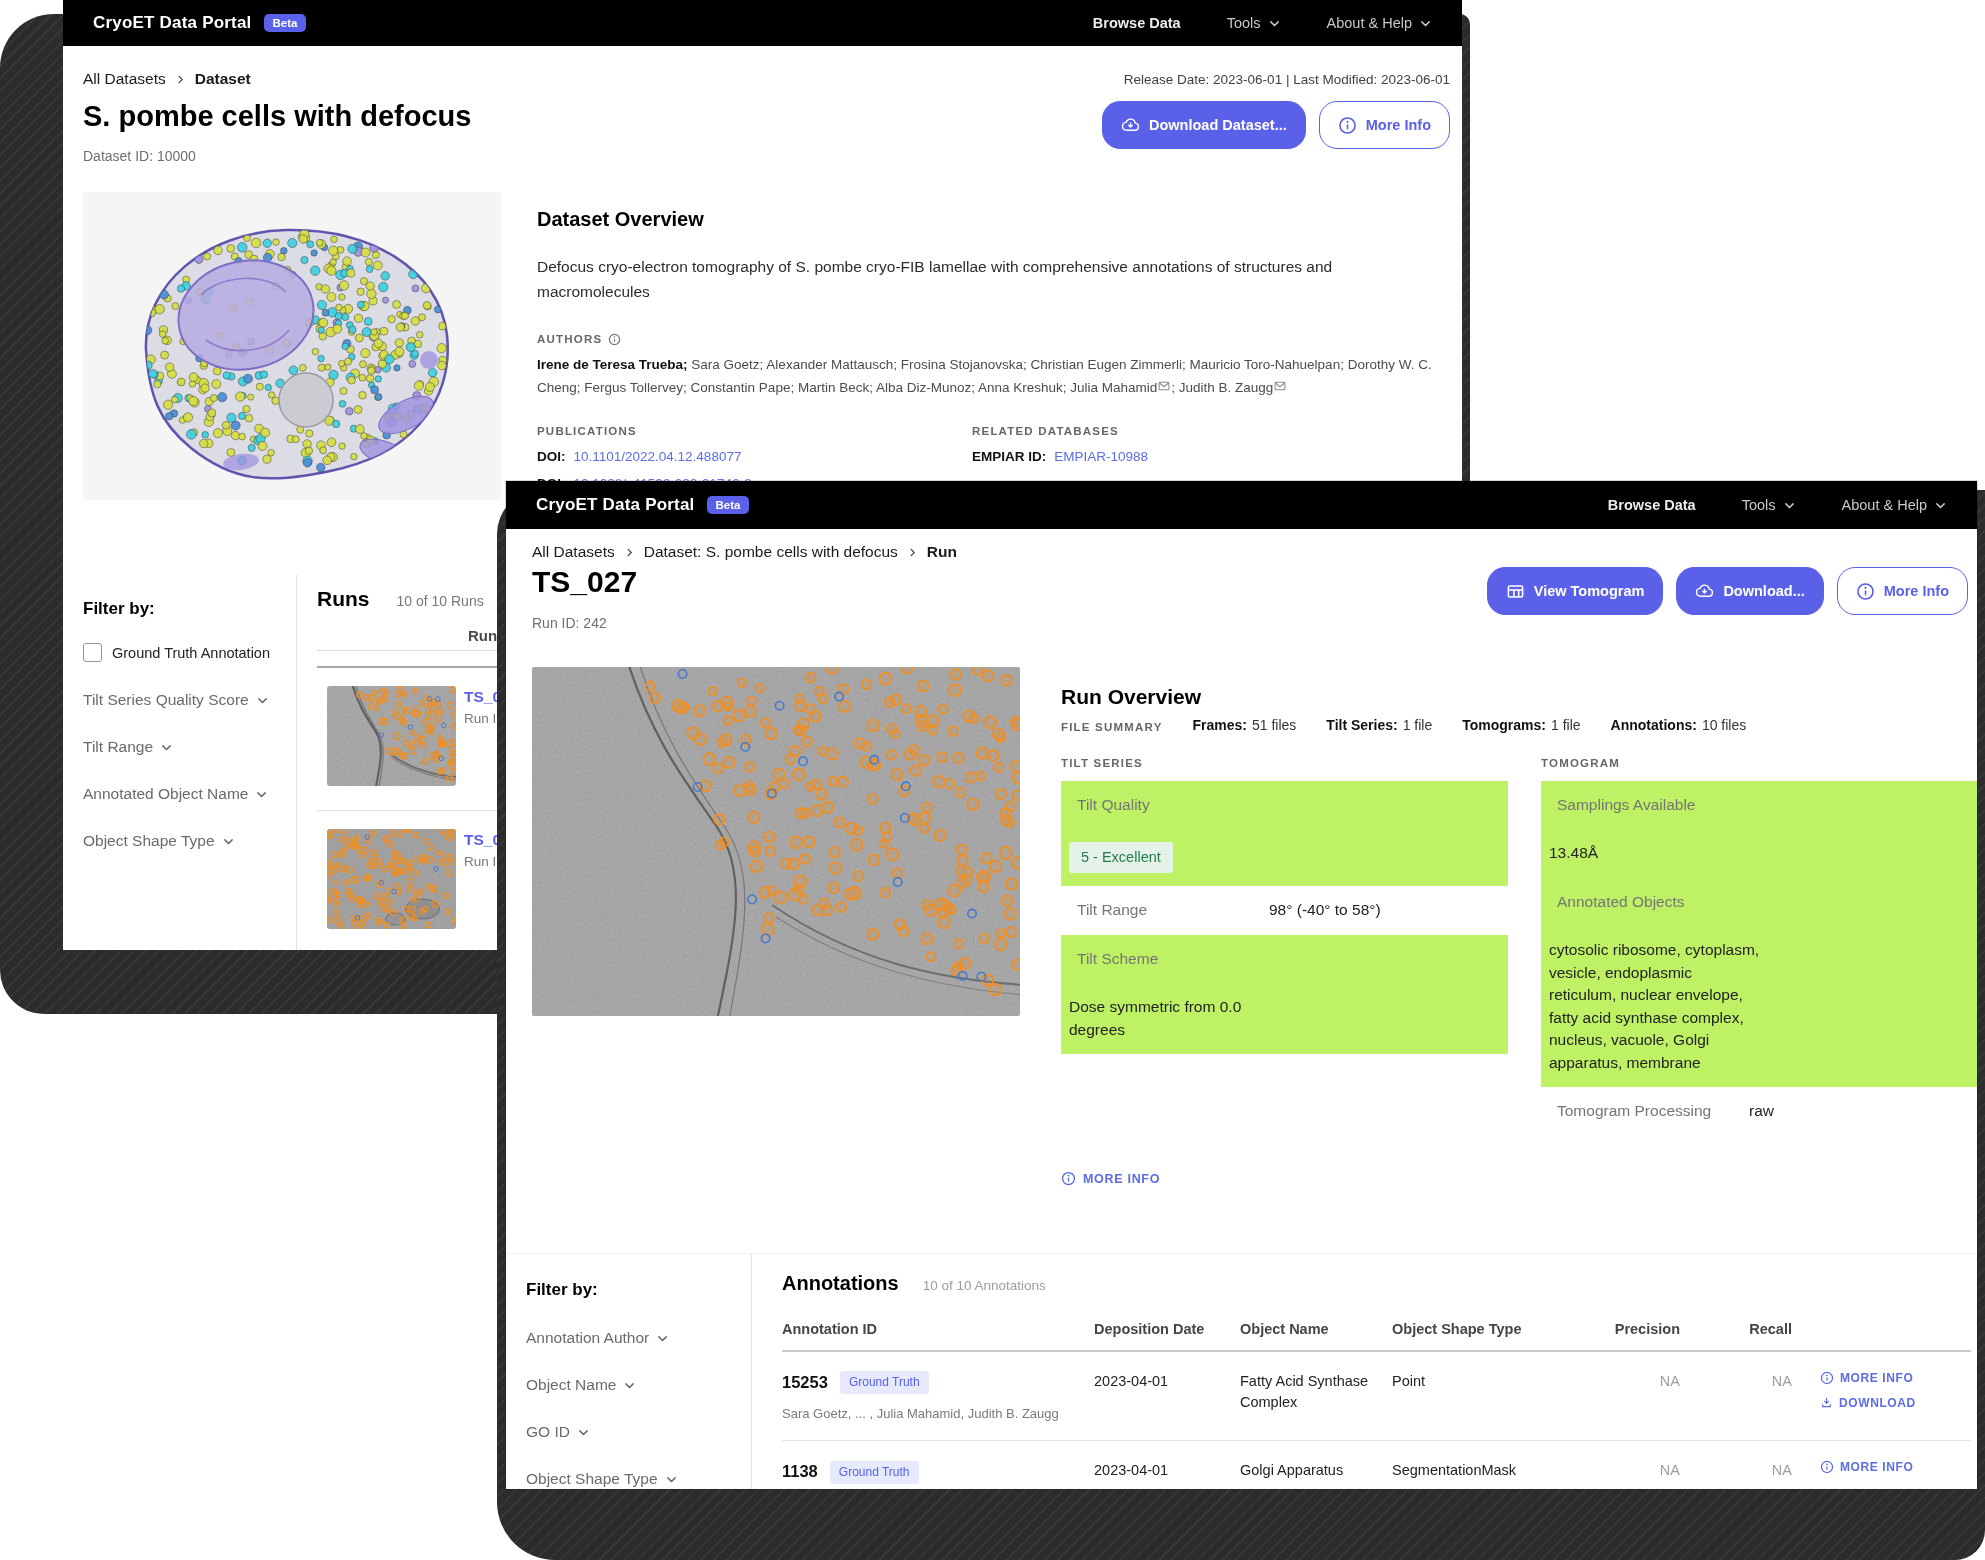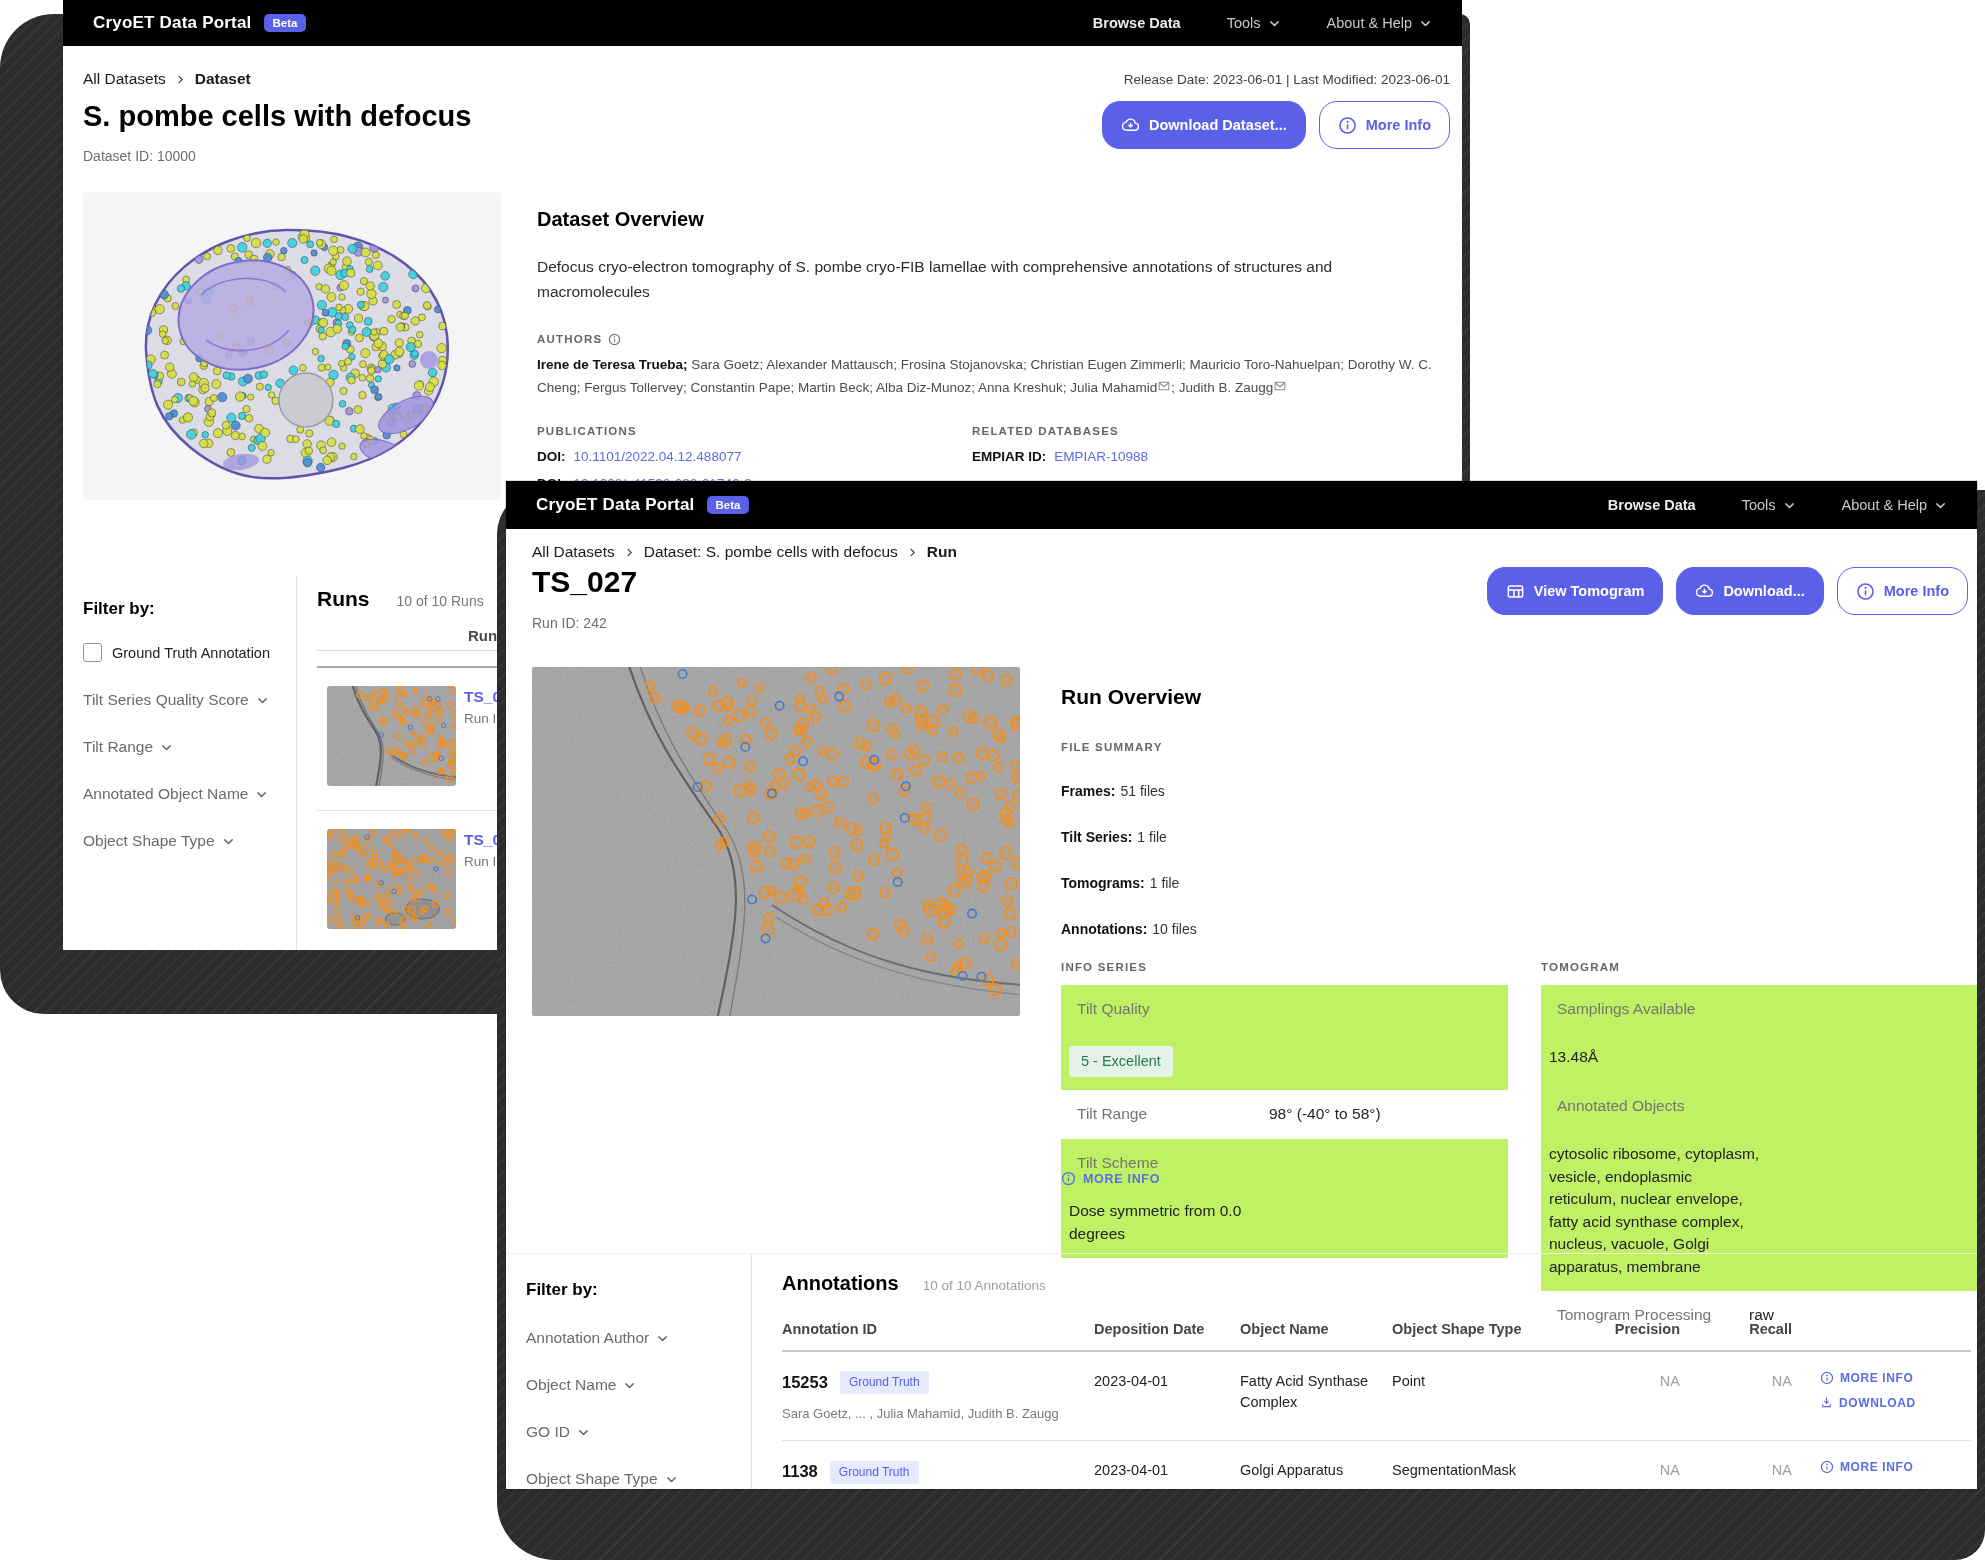--- a/index.html
+++ b/index.html
@@ -96,21 +96,21 @@
   .rowdiv{height:1px;background:#e3e3e3;}
   
   .fg-crumb{position:absolute;left:26px;top:62px;}
   .fg-title{position:absolute;left:26px;top:84px;font-size:30px;}
   .fg-id{position:absolute;left:26px;top:134px;}
   .fg-actions{position:absolute;right:9px;top:86px;display:flex;gap:13px;}
   .run-fig{position:absolute;left:26px;top:186px;width:488px;height:349px;border-radius:2px;overflow:hidden;}
   .run-fig svg{display:block;width:100%;height:100%;}
   .run-ov{position:absolute;left:555px;right:20px;top:204px;}
   .run-ov h2{font-size:21px;font-weight:700;margin:0;color:#000;}
-  .fsum{display:flex;align-items:flex-start;gap:30px;margin-top:32px;flex-direction:column;}
+  .fsum{display:flex;align-items:flex-end;gap:30px;margin-top:8px;}
   .fsum .pair{font-size:14px;color:#333;white-space:nowrap;}
   .fsum .pair b{color:#111;margin-right:5px;}
   .tables{display:flex;gap:33px;margin-top:24px;align-items:flex-start;}
   .itable{flex:none;}
   .itable .sec-lbl{margin-bottom:12px;}
   .irow{display:flex;font-size:15.5px;line-height:1.45;}
   .irow.striped{background:#bef264;flex-direction:column;}
   .irow .k{width:176px;flex:none;color:var(--gray-lbl);padding:13px 8px 13px 16px;}
   .irow .v{flex:1;color:#222;padding:13px 14px 13px 8px;}
   .tilt-t{width:447px;}
@@ -1295,21 +1295,21 @@
       <h2>Run Overview</h2>
       <div class="fsum">
         <span class="sec-lbl">FILE SUMMARY</span>
         <span class="pair"><b>Frames:</b><span>51 files</span></span>
         <span class="pair"><b>Tilt Series:</b><span>1 file</span></span>
         <span class="pair"><b>Tomograms:</b><span>1 file</span></span>
         <span class="pair"><b>Annotations:</b><span>10 files</span></span>
       </div>
       <div class="tables">
         <div class="itable tilt-t">
-          <div class="sec-lbl">INFO SERIES</div>
+          <div class="sec-lbl">TILT SERIES</div>
           <div class="irow striped">
             <span class="k">Tilt Quality</span>
             <span class="v"><span class="qbadge">5 - Excellent</span></span>
           </div>
           <div class="irow">
             <span class="k">Tilt Range</span>
             <span class="v">98° (-40° to 58°)</span>
           </div>
           <div class="irow striped">
             <span class="k">Tilt Scheme</span>

